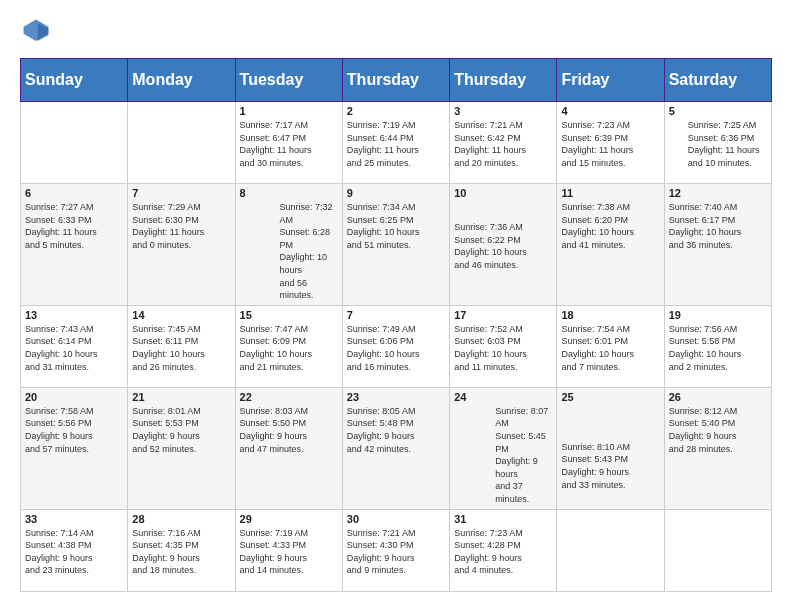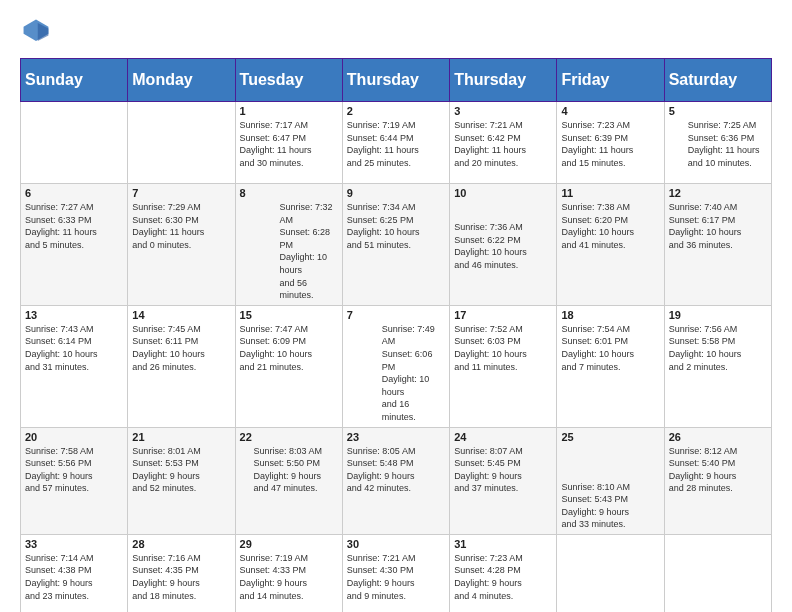--- a/index.html
+++ b/index.html
@@ -234,21 +234,21 @@
           </td>
           <td>
             <span class="day-num">15</span>
             <div class="day-info" style="white-space: pre-line;">Sunrise: 7:47 AM
 Sunset: 6:09 PM
 Daylight: 10 hours
 and 21 minutes.</div>
           </td>
           <td>
             <span class="day-num">7</span>
-            <div class="day-info" style="white-space: pre-line; margin-left: 35px;">Sunrise: 7:49 AM
+            <div class="day-info" style="white-space: pre-line;">Sunrise: 7:49 AM
 Sunset: 6:06 PM
 Daylight: 10 hours
 and 16 minutes.</div>
           </td>
           <td>
             <span class="day-num">17</span>
             <div class="day-info" style="white-space: pre-line;">Sunrise: 7:52 AM
 Sunset: 6:03 PM
 Daylight: 10 hours
 and 11 minutes.</div>
@@ -278,35 +278,35 @@
           </td>
           <td>
             <span class="day-num">21</span>
             <div class="day-info" style="white-space: pre-line;">Sunrise: 8:01 AM
 Sunset: 5:53 PM
 Daylight: 9 hours
 and 52 minutes.</div>
           </td>
           <td>
             <span class="day-num">22</span>
-            <div class="day-info" style="white-space: pre-line; margin-left: 14px;">Sunrise: 8:03 AM
+            <div class="day-info" style="white-space: pre-line;">Sunrise: 8:03 AM
 Sunset: 5:50 PM
 Daylight: 9 hours
 and 47 minutes.</div>
           </td>
           <td>
             <span class="day-num">23</span>
             <div class="day-info" style="white-space: pre-line;">Sunrise: 8:05 AM
 Sunset: 5:48 PM
 Daylight: 9 hours
 and 42 minutes.</div>
           </td>
           <td>
             <span class="day-num">24</span>
-            <div class="day-info" style="white-space: pre-line;">Sunrise: 8:07 AM
+            <div class="day-info" style="white-space: pre-line; margin-left: 41px;">Sunrise: 8:07 AM
 Sunset: 5:45 PM
 Daylight: 9 hours
 and 37 minutes.</div>
           </td>
           <td>
             <span class="day-num">25</span>
             <div class="day-info" style="white-space: pre-line; margin-top: 38px;">Sunrise: 8:10 AM
 Sunset: 5:43 PM
 Daylight: 9 hours
 and 33 minutes.</div>

